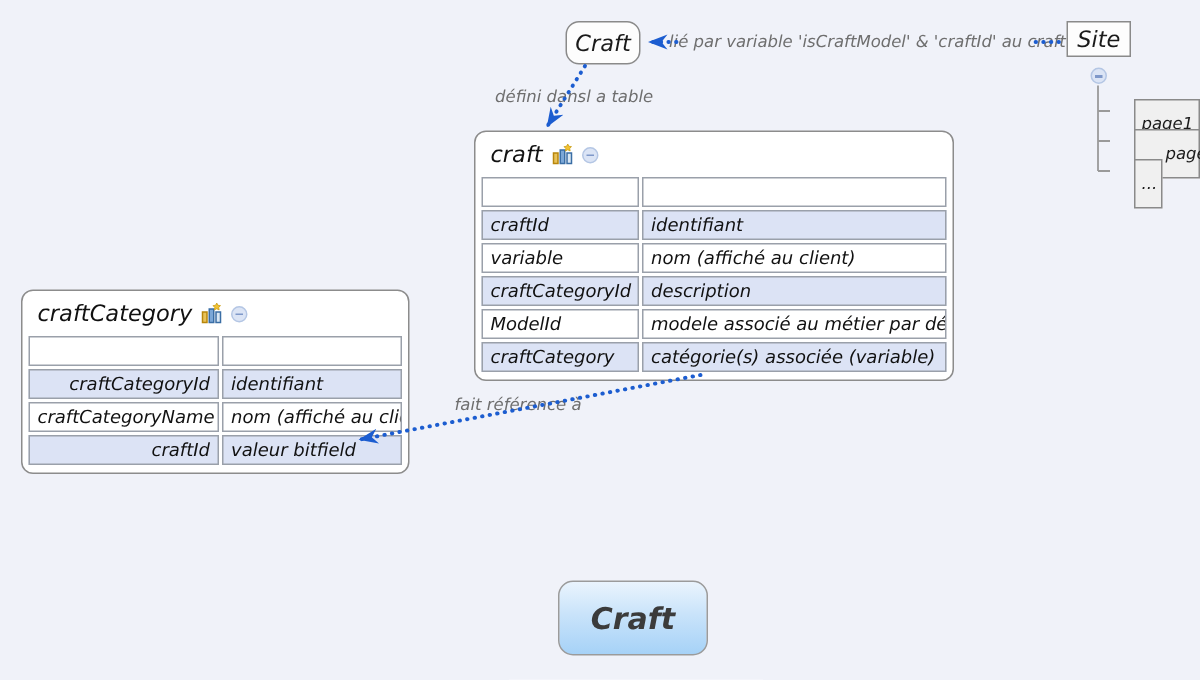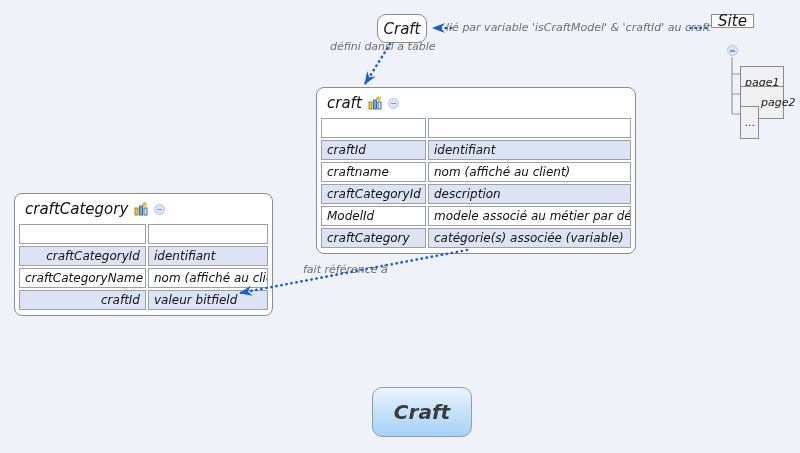--- a/index.html
+++ b/index.html
@@ -4,24 +4,24 @@
 <style>
   html,body{margin:0;padding:0;}
   body{font-family:"DejaVu Sans","Liberation Sans",sans-serif;}
   #canvas{position:relative;width:800px;height:453px;background:#f0f2f9;overflow:hidden;font-style:italic;}
 
   
   .node{position:absolute;background:#fdfdfd;border:1.5px solid #8a8a8a;color:#1a1a1a;
         display:flex;align-items:center;justify-content:center;box-sizing:border-box;
         font-size:15px;}
   #craft-top-node{left:377px;top:14px;width:50px;height:29px;border-radius:9px;}
-  #site-node{left:711px;top:14px;width:43px;height:14px;}
+  #site-node{left:711px;top:14px;width:43px;height:24px;}
 
   .page-box{position:absolute;background:#f0f0f0;border:1px solid #8a8a8a;box-sizing:border-box;
-            font-size:11px;color:#1a1a1a;display:flex;align-items:center;padding:0 4px;height:33px;}
+            font-size:11px;color:#1a1a1a;display:flex;align-items:center;padding:0 4px;height:33px;margin-left:16px;}
   #page1-box{left:740px;top:66px;width:44px;}
   #page2-box{left:740px;top:86px;width:44px;padding-left:20px;}
   #pages-more-box{left:740px;top:106px;width:19px;}
 
   
   .collapse{position:relative;display:inline-block;width:11px;height:11px;border-radius:50%;
             background:#dbe4f5;border:1px solid #b4c6e4;box-sizing:border-box;cursor:pointer;}
   .collapse::after{content:"";position:absolute;left:2px;top:4px;width:5px;height:1.5px;background:#7f98c9;}
   #site-collapse{position:absolute;left:727px;top:45px;}
 
@@ -36,21 +36,21 @@
            table-layout:fixed;}
   .db-grid td{border:1px solid #9aa0aa;padding:1px 5px;height:16px;white-space:nowrap;
               overflow:hidden;background:#fff;}
   .db-grid tr.shaded td{background:#dce3f5;}
   #craft-table .c1{width:93px;}
   #craftcategory-table .c1{width:115px;text-align:right;}
 
   
   .edge-label{position:absolute;font-size:11px;color:#6e6e6e;white-space:nowrap;}
   #label-site-craft{left:446px;top:21px;}
-  #label-defini{left:330px;top:40px;}
+  #label-defini{left:330px;top:58px;}
   #label-reference{left:303px;top:263px;}
 
   
   #craft-button{position:absolute;left:372px;top:387px;width:100px;height:50px;border-radius:10px;
                 border:1px solid #9b9b9b;background:linear-gradient(#eaf4fd,#c9e3fa 45%,#a6d2f7);
                 display:flex;align-items:center;justify-content:center;font-size:20px;
                 font-weight:bold;color:#3b3b3b;box-sizing:border-box;cursor:pointer;}
 
   
   #connector-layer{position:absolute;left:0;top:0;width:800px;height:453px;pointer-events:none;z-index:10;}
@@ -95,21 +95,21 @@
       <tbody>
           <tr>
             <td class="c1"></td>
             <td></td>
           </tr>
       <tr class="shaded">
         <td class="c1">craftId</td>
         <td>identifiant</td>
           </tr>
       <tr>
-        <td class="c1">craftname</td>
+        <td class="c1">variable</td>
         <td>nom (affiché au client)</td>
           </tr>
       <tr class="shaded">
         <td class="c1">craftCategoryId</td>
         <td>description</td>
           </tr>
       <tr>
         <td class="c1">ModelId</td>
         <td>modele associé au métier par défaut</td>
           </tr>

